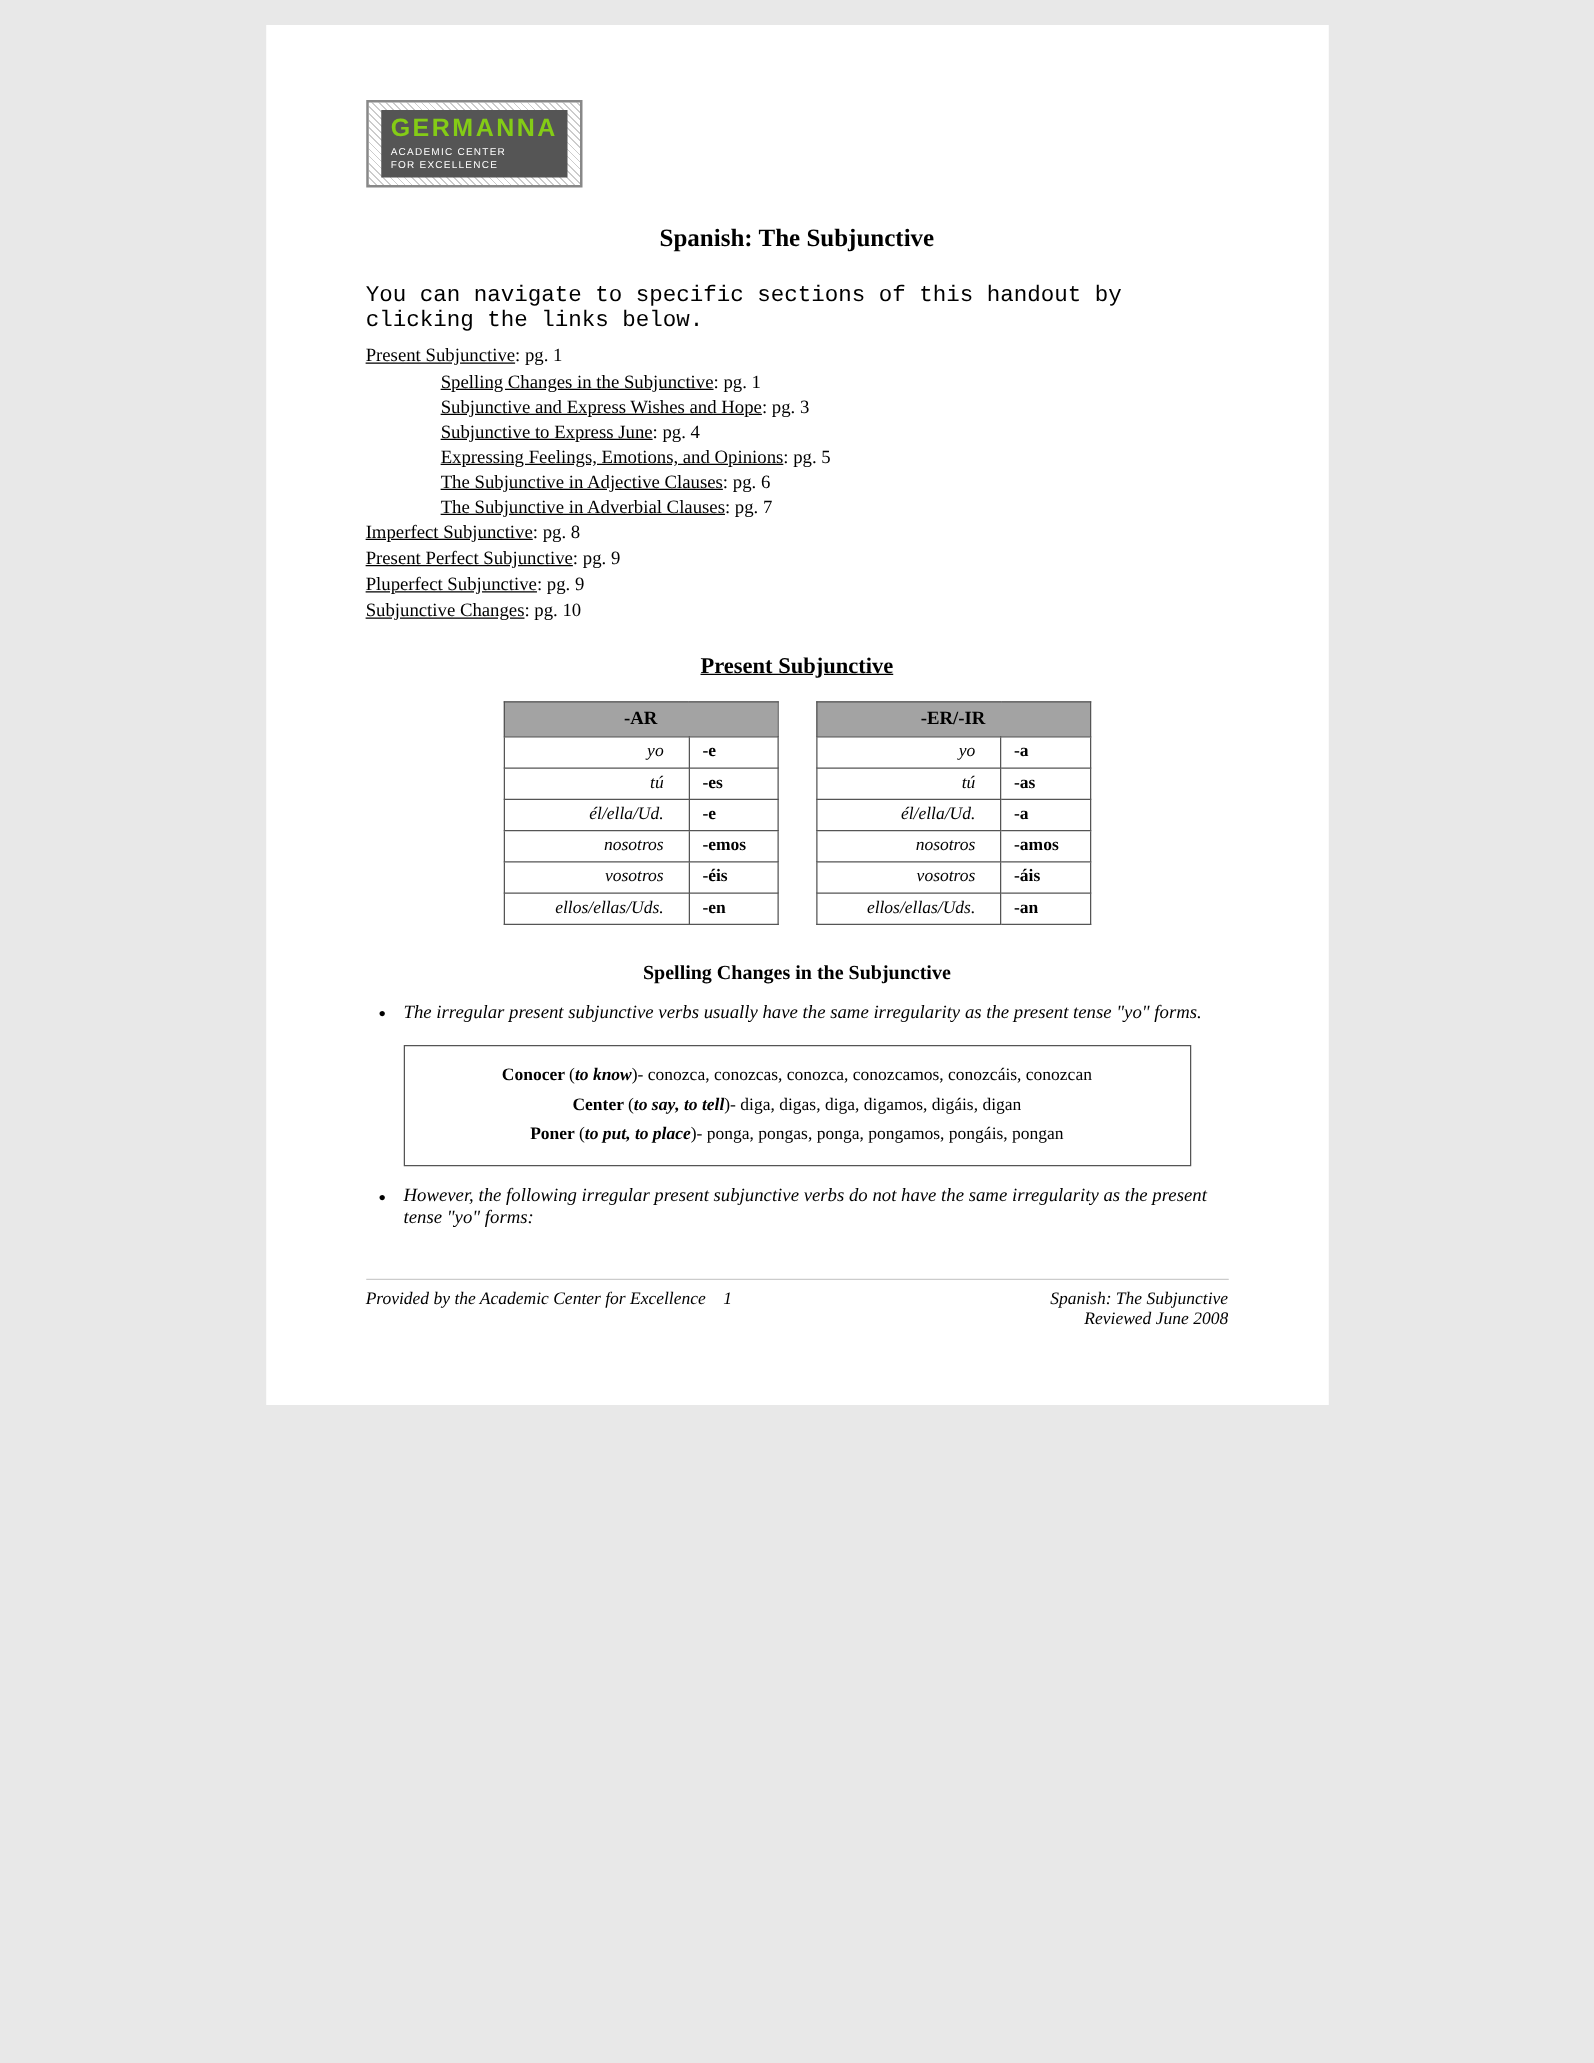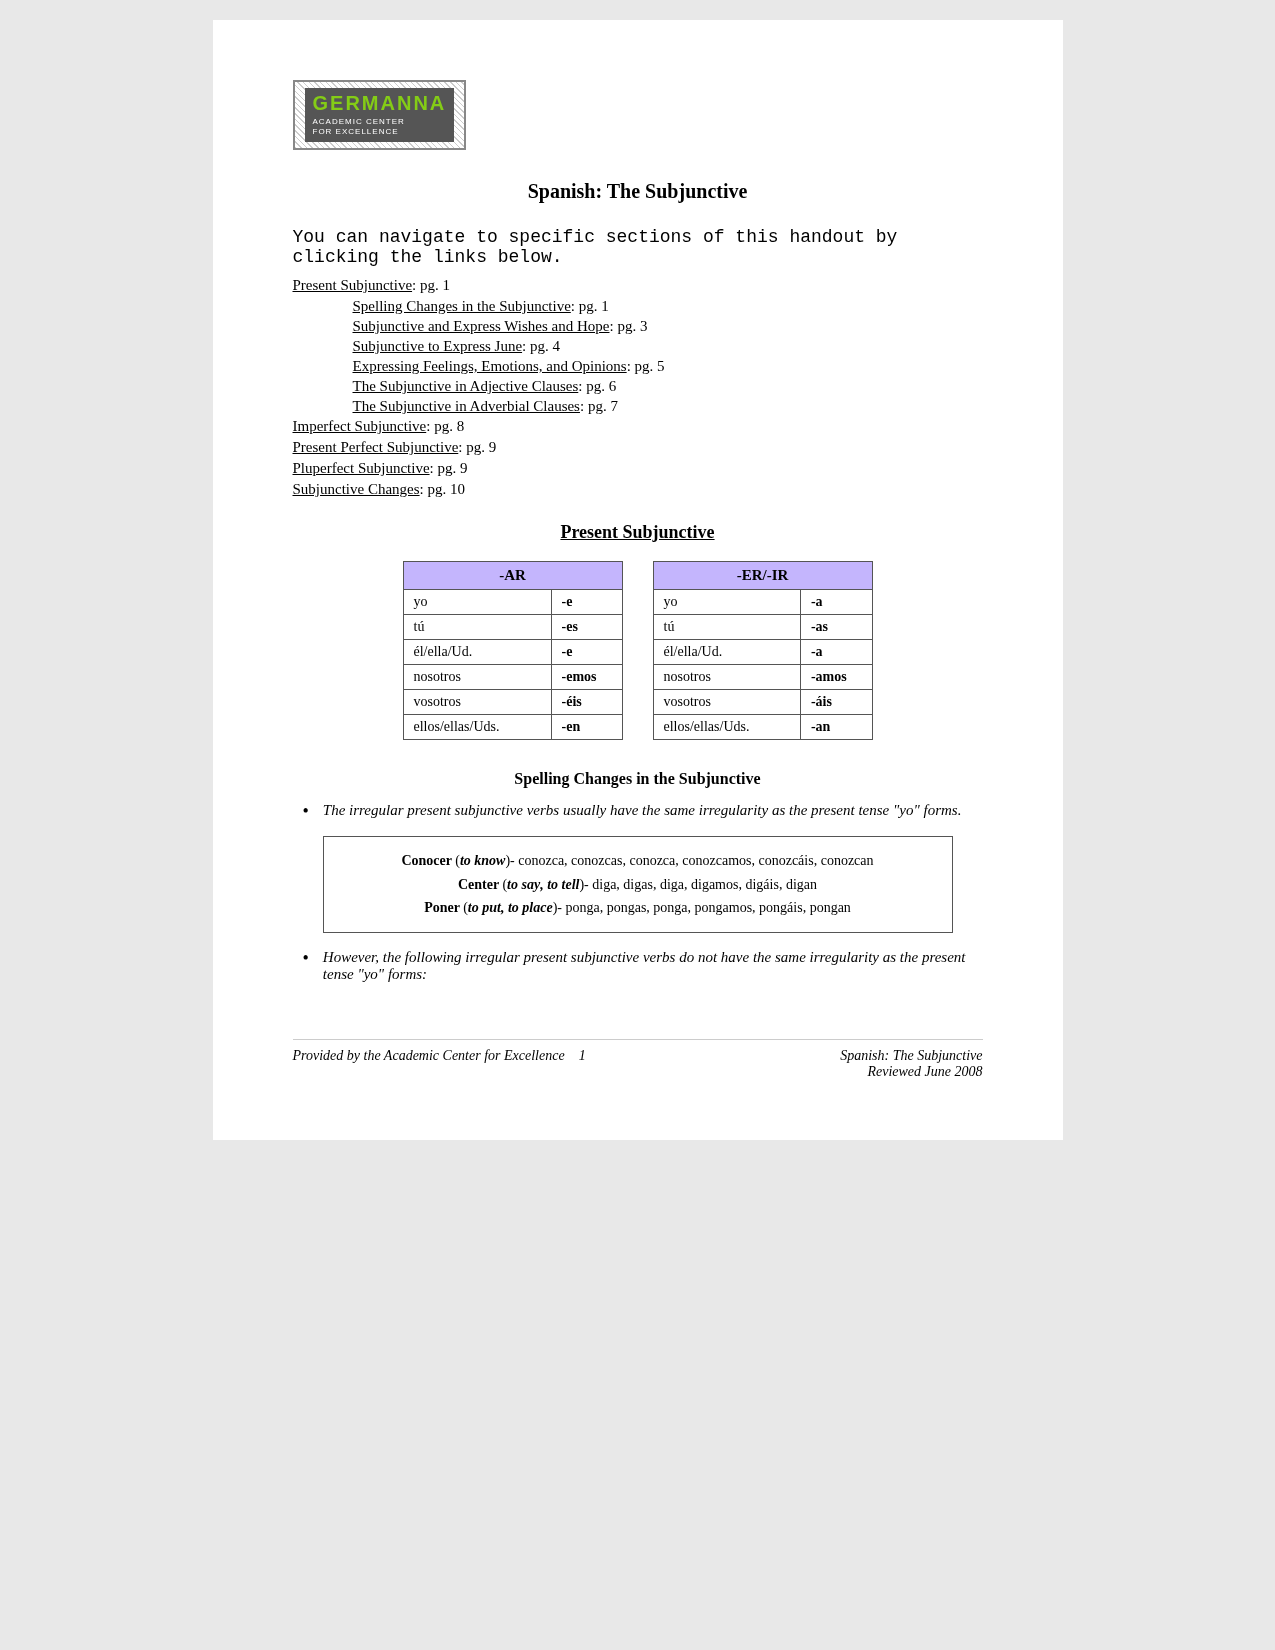--- a/index.html
+++ b/index.html
@@ -106,28 +106,30 @@
       border-collapse: collapse;
       font-size: 14px;
       min-width: 220px;
     }
     .conj-table th {
       border: 1px solid #555;
       padding: 5px 14px;
       text-align: center;
       font-weight: bold;
       font-size: 15px;
-      background: #c4b5fd;
+      background: #a3a3a3;
     }
     .conj-table td {
       border: 1px solid #555;
       padding: 4px 10px;
     }
     .conj-table td:first-child {
+      font-style: italic;
       padding-right: 20px;
+      text-align: right;
     }
     .conj-table td:last-child {
       font-weight: bold;
     }
 
     
     .spelling-title {
       text-align: center;
       font-weight: bold;
       font-size: 16px;
@@ -171,21 +173,21 @@
     }
     .example-box .verb-trans {
       font-weight: bold;
       font-style: italic;
     }
 
     
     .footer {
       display: flex;
       justify-content: space-between;
-      margin-top: 56px;
+      margin-top: 40px;
       font-style: italic;
       font-size: 14px;
       border-top: 1px solid #ccc;
       padding-top: 8px;
     }
     .footer-right {
       text-align: right;
     }
   </style>
 </head>

